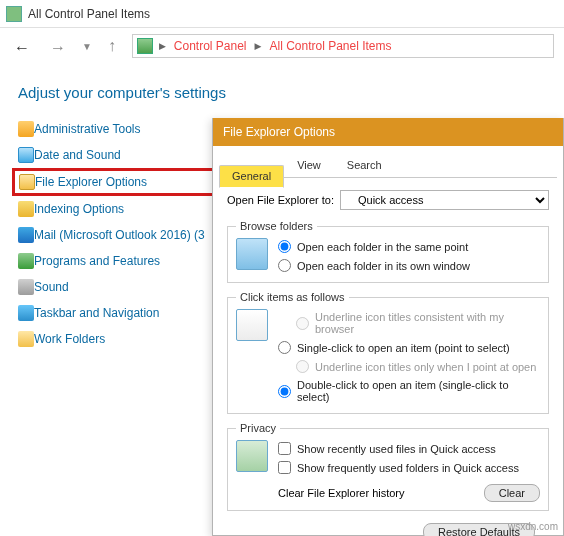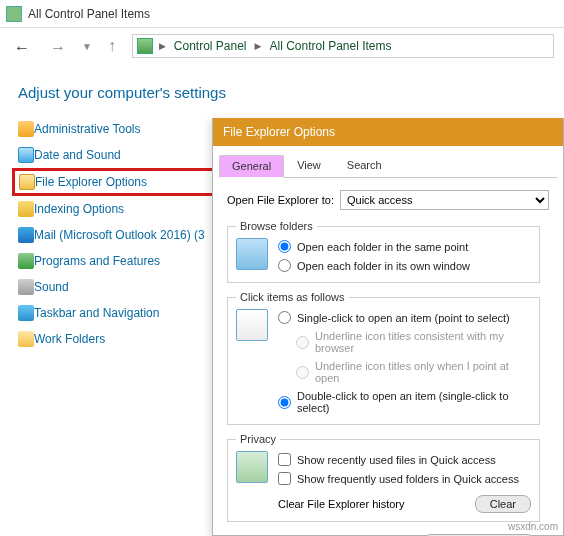--- a/index.html
+++ b/index.html
@@ -36,21 +36,21 @@
   .addrbox {
     flex:1;
     height:24px;
     border:1px solid #ccc;
     display:flex;
     align-items:center;
     padding:0 4px;
     gap:4px;
   }
   .addrbox .aicon { width:16px; height:16px; background:linear-gradient(#8ecb8e,#4da04d); border:1px solid #3a7; }
-  .crumb { color:#14532d; padding:0 2px; }
+  .crumb { color:#ef4444; padding:0 2px; }
   .crumbsep { font-size:9px; color:#666; padding:0 2px; }
   .heading {
     color:#0b6aa2;
     font-size:15px;
     padding: 20px 0 20px 18px;
   }
   .cplist {
     padding-left:18px;
     display:flex;
     flex-direction:column;
@@ -100,35 +100,35 @@
   }
   .tabs {
     display:flex;
     height:24px;
     margin:8px 6px 0 6px;
     border-bottom:1px solid #c9c9c9;
     font-size:11px;
   }
   .tab { padding:4px 12px 3px; border:1px solid transparent; color:#333; }
   .tab.active {
-    background:#f0abfc;
+    background:#fde047;
     border:1px solid #c9c9c9;
     border-bottom:1px solid #fff;
-    position:relative; top:1px;
+    position:relative; top:11px;
     border-radius:2px 2px 0 0;
   }
   .body { padding:8px 14px 6px 14px; }
   .row { display:flex; align-items:center; gap:6px; margin:4px 0 10px; }
   select.ofe {
     flex:1; height:20px; font-size:11px;
-    border:1px solid #b3b3b3; background:#fff; padding:0 2px;
+    border:1px solid #b3b3b3; background:#fff; padding:0 13px;
   }
   fieldset {
     border:1px solid #cfcfcf;
-    margin:0 9px 8px 0;
+    margin:0 0 8px 0;
     padding:6px 8px 8px 8px;
   }
   legend { font-size:11px; color:#333; padding:0 4px; }
   .optline { display:flex; align-items:center; gap:6px; padding:2px 0; }
   .optline input[type=radio], .optline input[type=checkbox]{ margin:0; }
   .optline span { color:#222; }
   .disabled span { color:#9a9a9a; }
   .bigicon {
     width:32px; height:32px;
     background:linear-gradient(#bfe2f8,#7fbfe6);
@@ -248,27 +248,27 @@
           </label>
         </div>
       </div>
     </fieldset>
 
     <fieldset>
       <legend>Click items as follows</legend>
       <div class="gs">
         <div class="bigicon cursor"></div>
         <div class="col">
-          <label class="optline">
-            <input type="radio" name="ci" style="">
-            <span>Single-click to open an item (point to select)</span>
-          </label>
           <label class="optline disabled" style="padding-left:18px;">
             <input type="radio" name="ul" disabled="" style="">
             <span>Underline icon titles consistent with my browser</span>
+          </label>
+          <label class="optline">
+            <input type="radio" name="ci" style="">
+            <span>Single-click to open an item (point to select)</span>
           </label>
           <label class="optline disabled" style="padding-left:18px;">
             <input type="radio" name="ul" disabled="" style="">
             <span>Underline icon titles only when I point at open</span>
           </label>
           <label class="optline">
             <input type="radio" name="ci" checked="" style="">
             <span>Double-click to open an item (single-click to select)</span>
           </label>
         </div>

